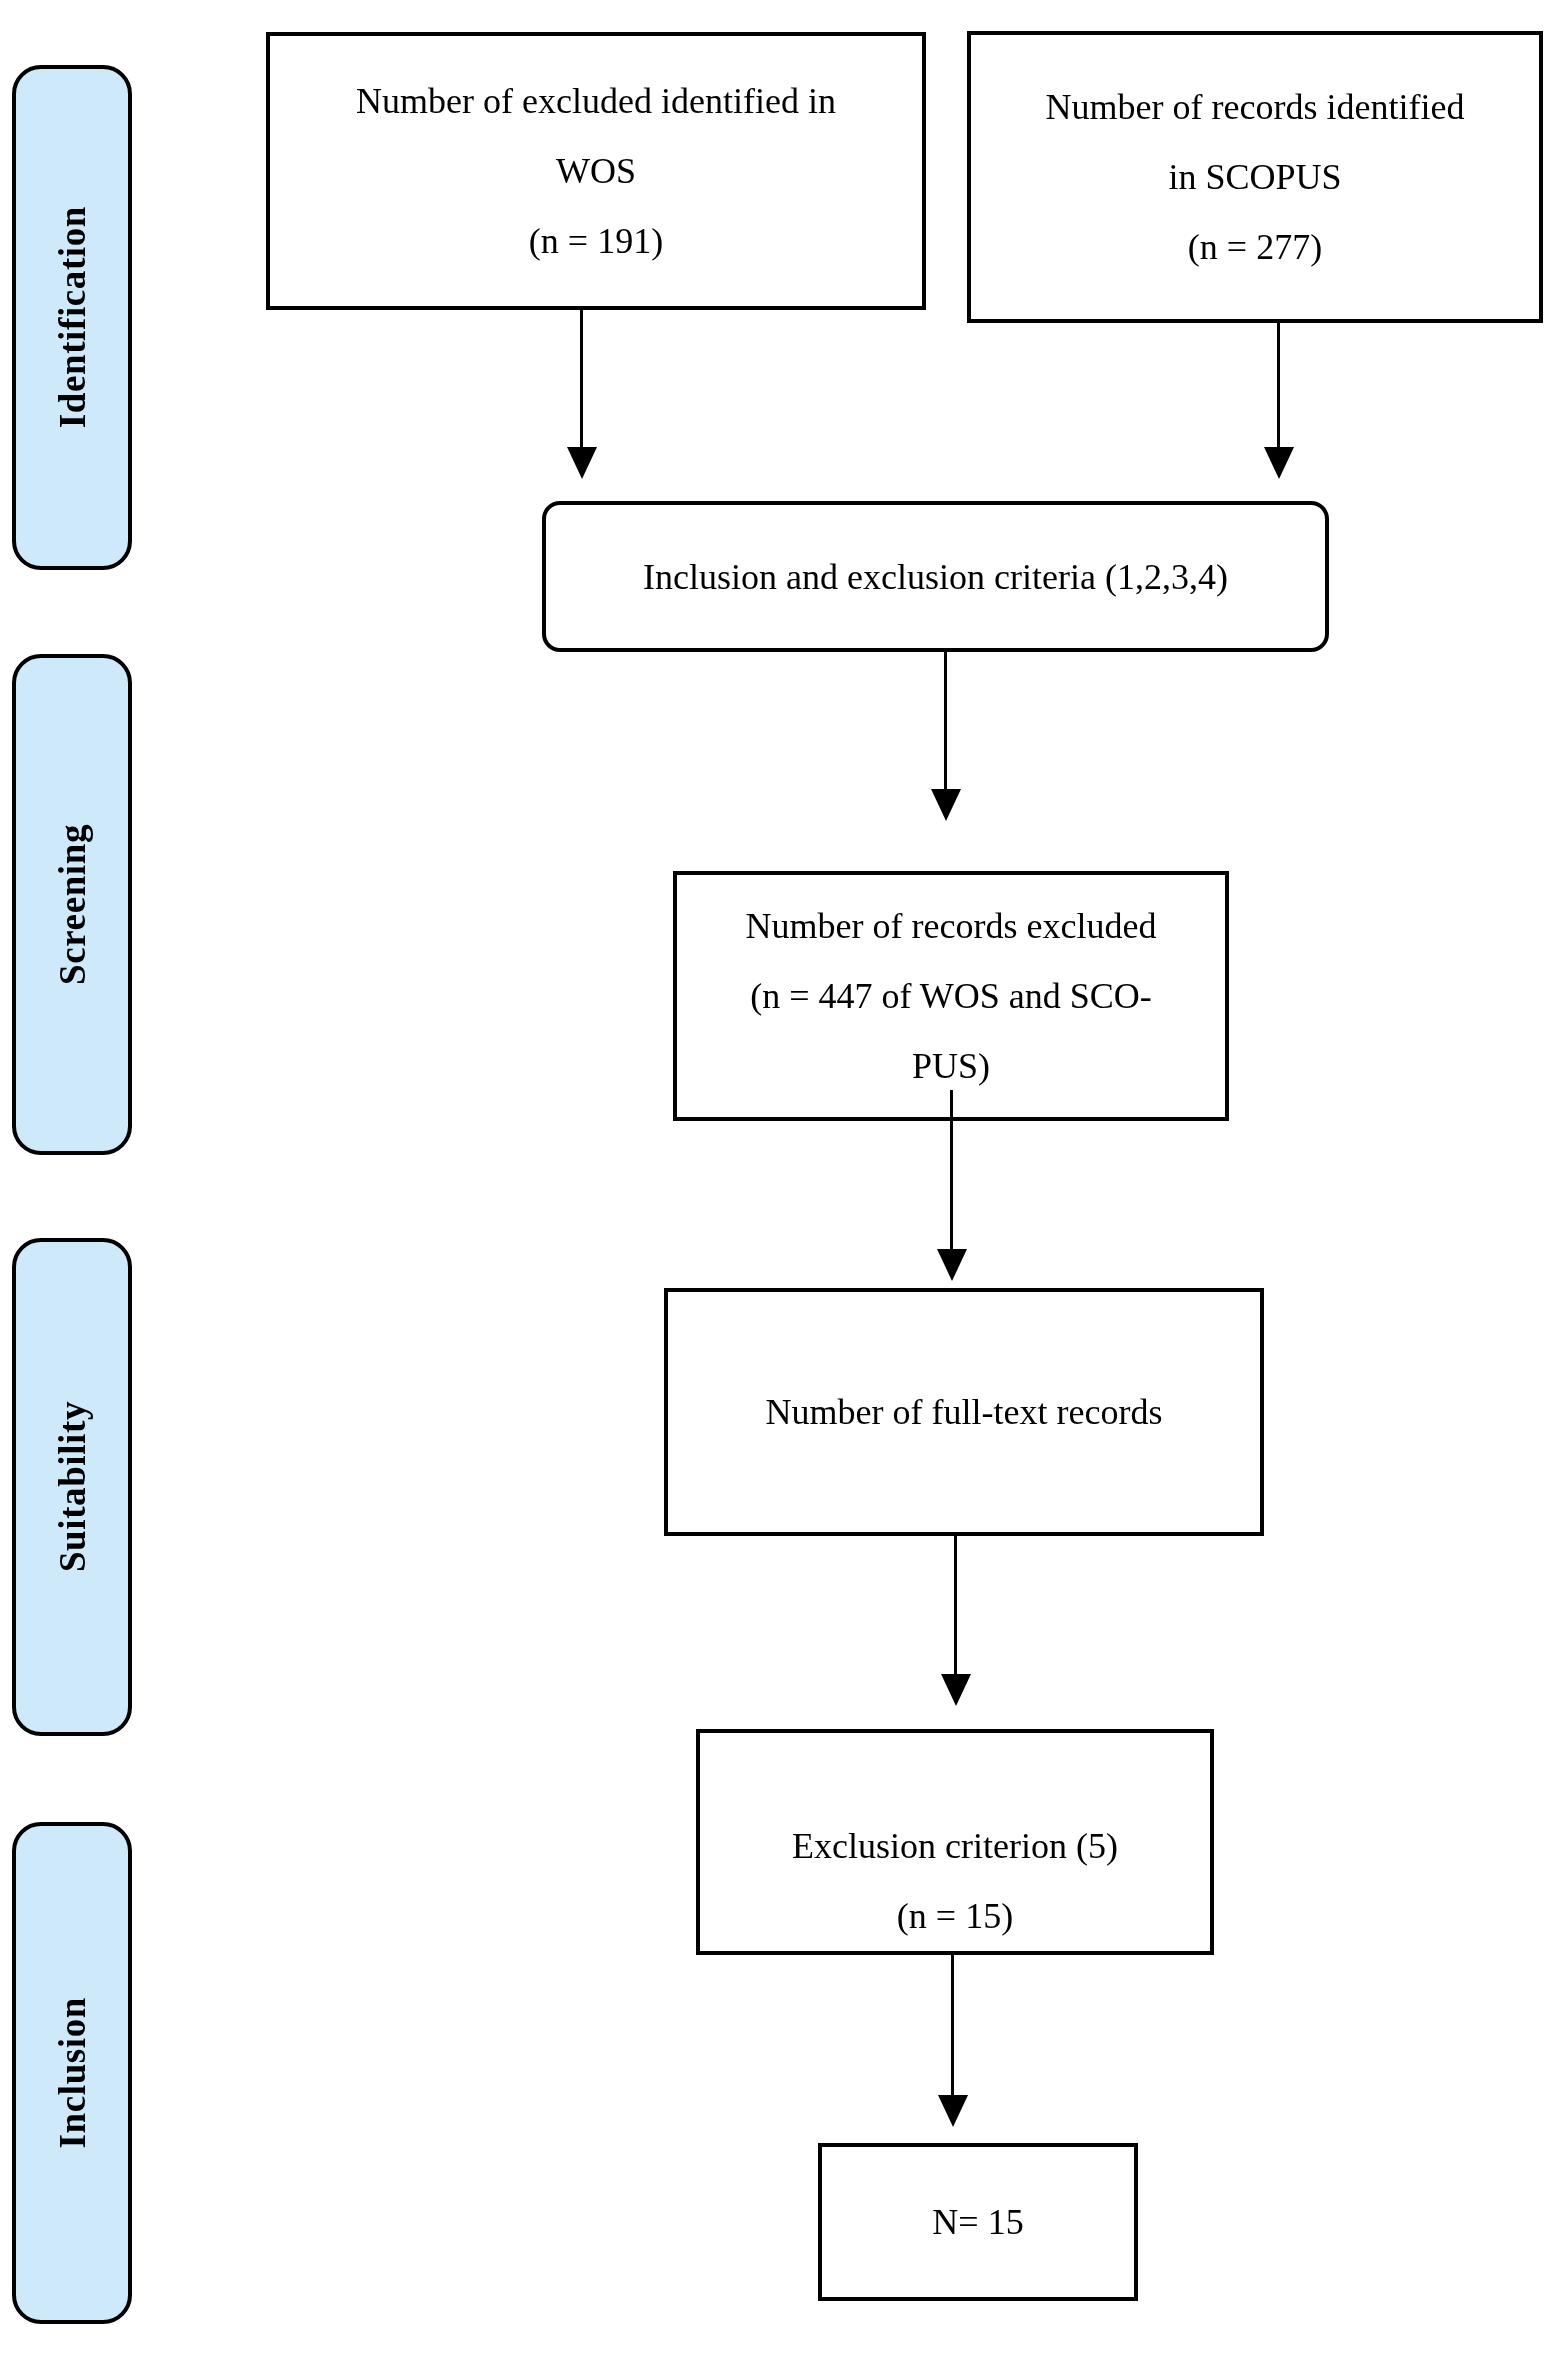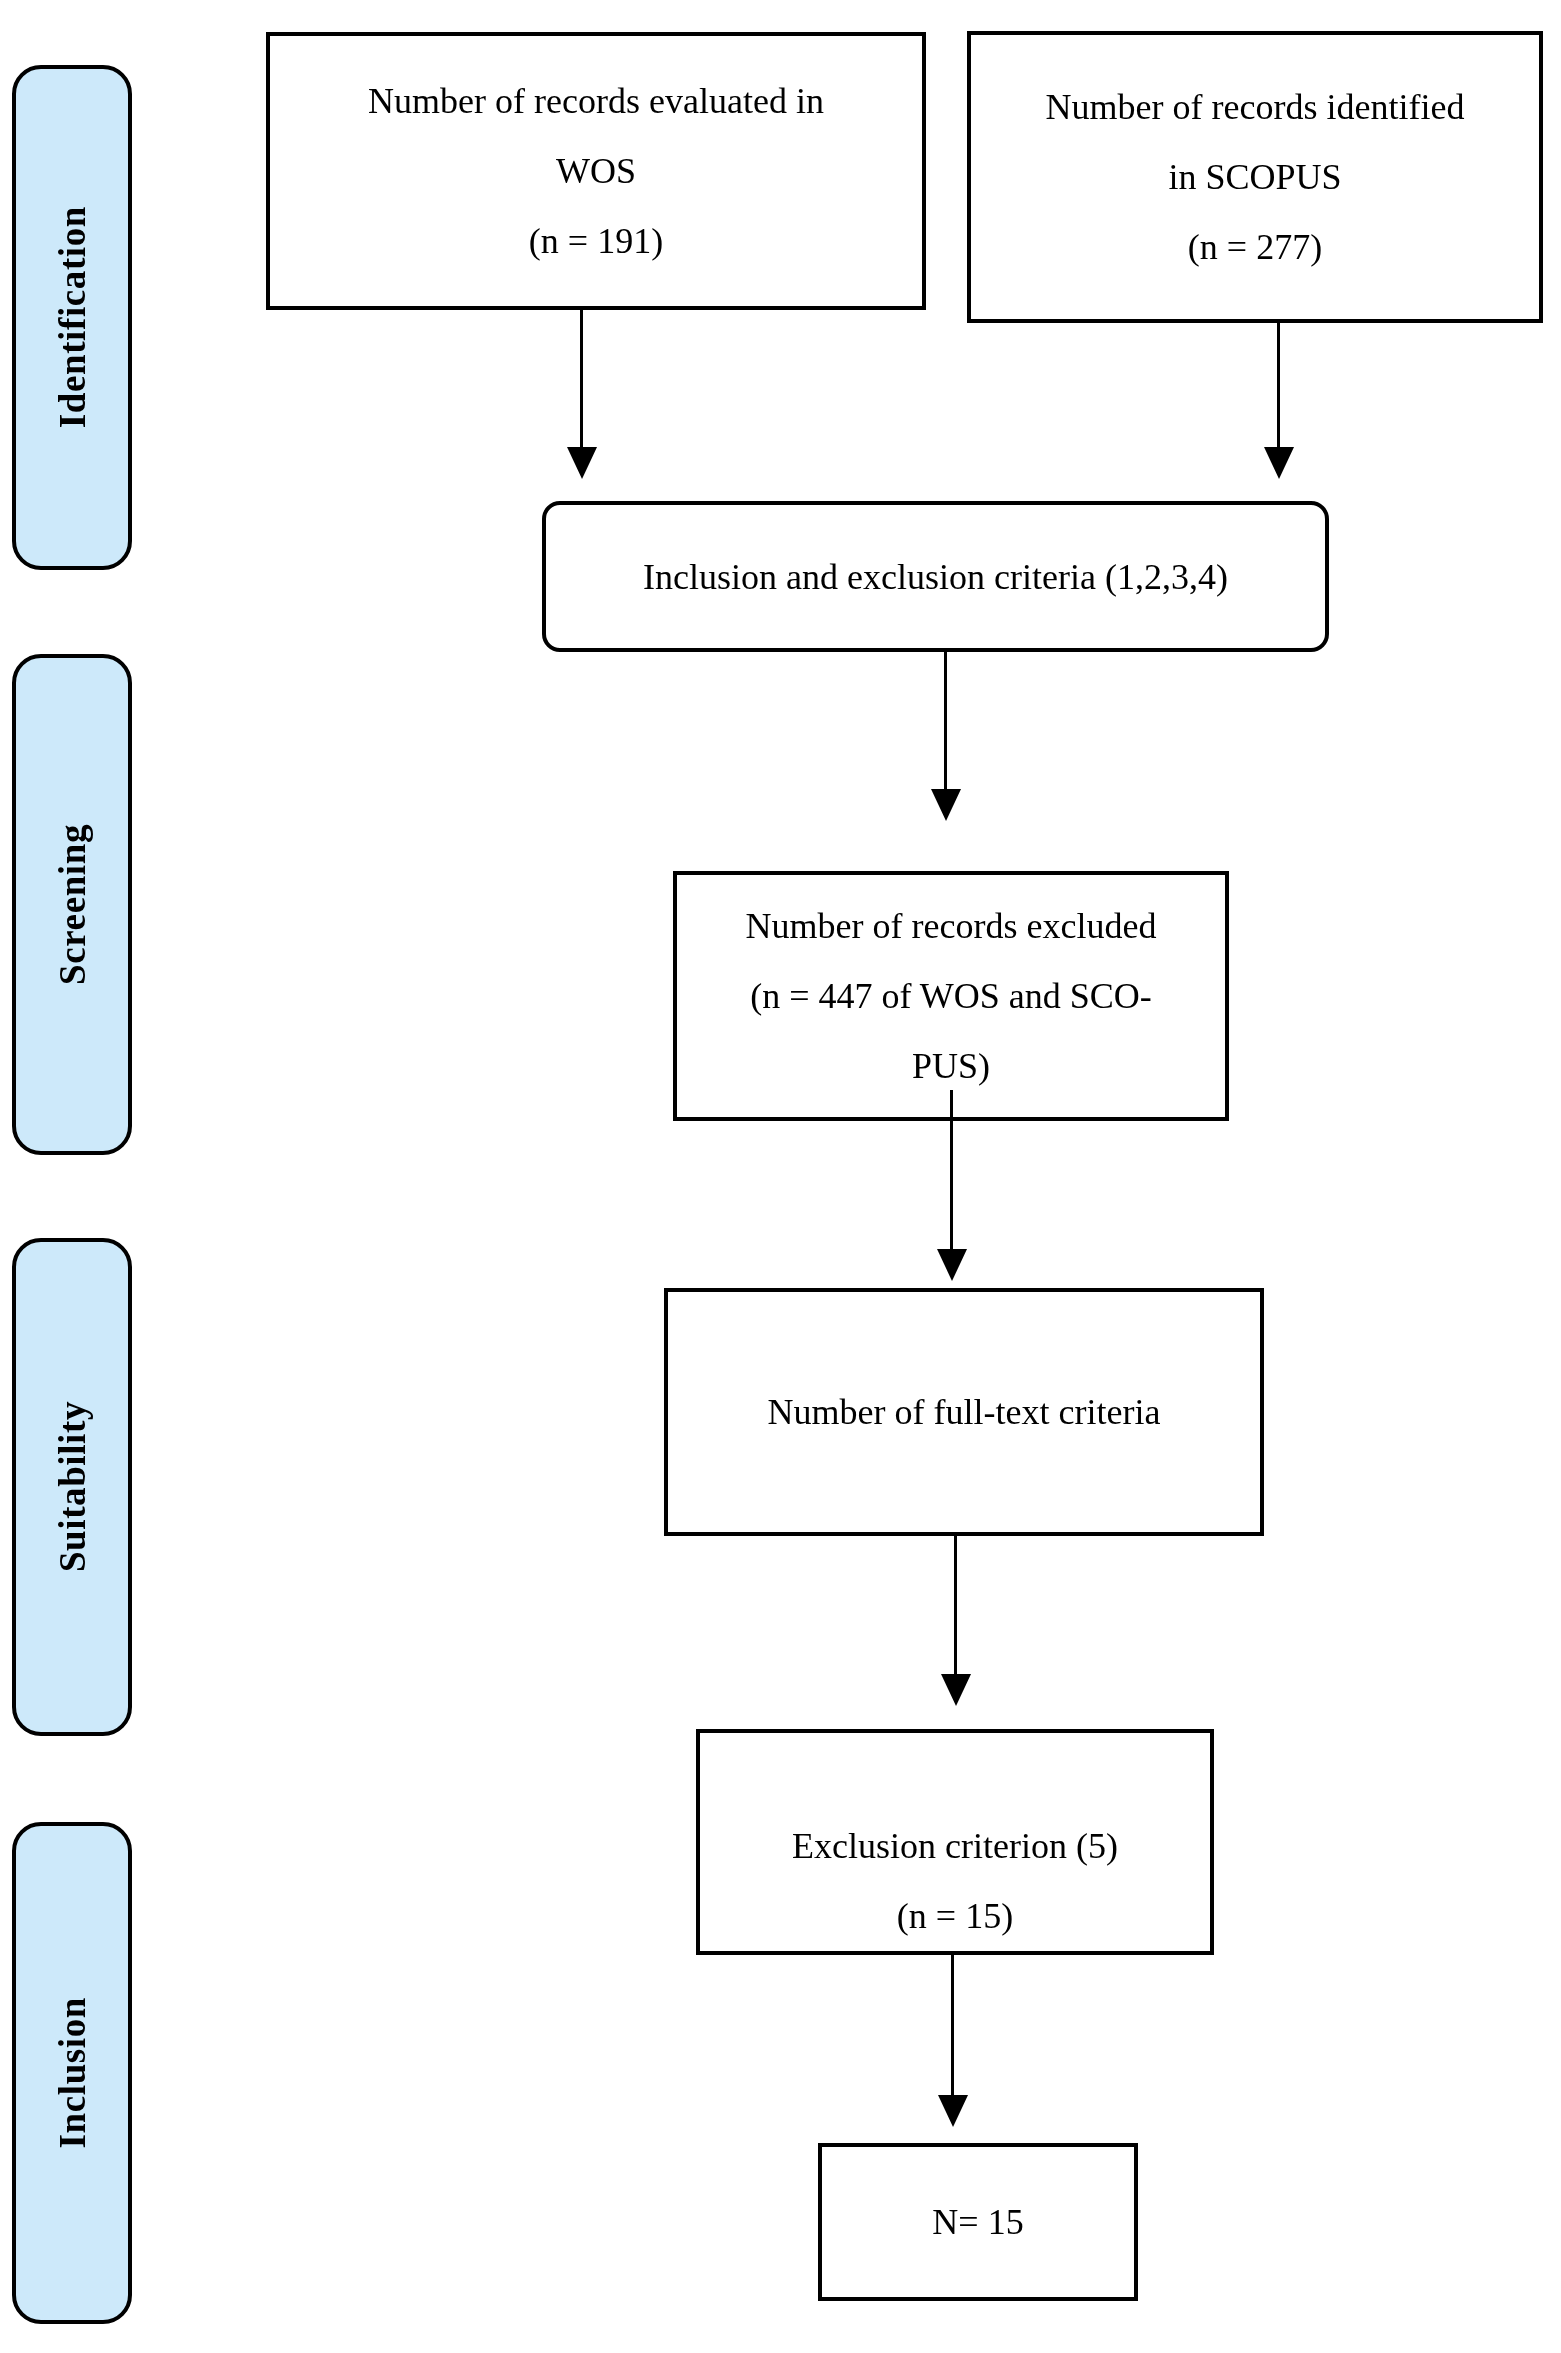--- a/index.html
+++ b/index.html
@@ -72,21 +72,21 @@
     <span class="stage-label">Screening</span>
   </div>
   <div class="stage" style="top:1238px;height:498px;">
     <span class="stage-label">Suitability</span>
   </div>
   <div class="stage" style="top:1822px;height:502px;">
     <span class="stage-label">Inclusion</span>
   </div>
 
   <div class="fbox" style="left:266px;top:32px;width:660px;height:278px;">
-    <div class="tline">Number of records evaluated in</div>
+    <div class="tline">Number of excluded identified in</div>
     <div class="tline">WOS</div>
     <div class="tline">(n = 191)</div>
   </div>
 
   <div class="fbox" style="left:967px;top:31px;width:576px;height:292px;justify-content:center;">
     <div class="tline">Number of records identified</div>
     <div class="tline">in SCOPUS</div>
     <div class="tline">(n = 277)</div>
   </div>
 
@@ -94,21 +94,21 @@
     <div class="tline">Inclusion and exclusion criteria (1,2,3,4)</div>
   </div>
 
   <div class="fbox" style="left:673px;top:840px;width:556px;height:250px;margin-top:31px;">
     <div class="tline">Number of records excluded</div>
     <div class="tline">(n = 447 of WOS and SCO-</div>
     <div class="tline">PUS)</div>
   </div>
 
   <div class="fbox" style="left:664px;top:1288px;width:600px;height:248px;">
-    <div class="tline">Number of full-text criteria</div>
+    <div class="tline">Number of full-text records</div>
   </div>
 
   <div class="fbox" style="left:696px;top:1729px;width:518px;height:226px;justify-content:flex-end;">
     <div class="tline">Exclusion criterion (5)</div>
     <div class="tline">(n = 15)</div>
   </div>
 
   <div class="fbox" style="left:818px;top:2143px;width:320px;height:158px;">
     <div class="tline">N= 15</div>
   </div>

